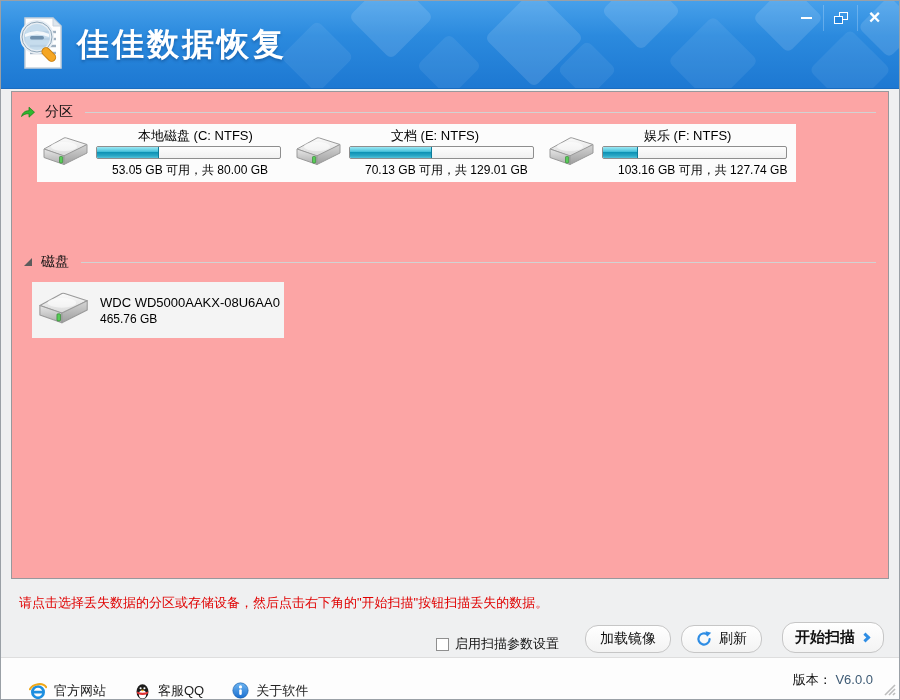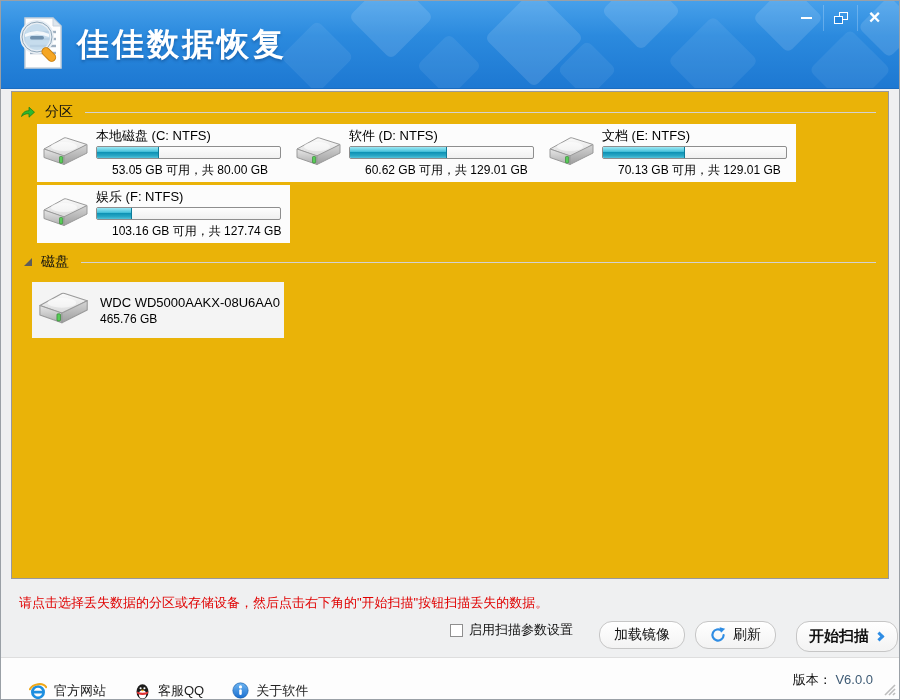--- a/index.html
+++ b/index.html
@@ -25,49 +25,49 @@
     cursor:pointer; border-left:1px solid rgba(190,220,250,0.35); }
   .win-btn:first-child { border-left:none; }
   .glyph-min { width:11px; height:2px; background:#fff; }
   .glyph-restore { position:relative; width:14px; height:12px; }
   .glyph-restore .back { position:absolute; right:0; top:0; width:9px; height:8px; border:1.5px solid #fff; }
   .glyph-restore .front { position:absolute; left:0; bottom:0; width:9px; height:8px; border:1.5px solid #fff; background:#2484dc; }
   .glyph-close { color:#fff; font-size:20px; font-weight:bold; line-height:1; margin-top:-2px; }
 
   
   .panel { position:absolute; left:10px; top:90px; width:878px; height:488px;
-    background:#eab308; border:1px solid #98989c; }
+    background:#fca5a5; border:1px solid #98989c; }
   .sec-head { position:absolute; left:8px; right:10px; height:20px; display:flex; align-items:center; cursor:pointer; }
   .sec-head .label { font-size:14px; color:#111; margin-left:9px; }
   .sec-head .rule { flex:1; border-top:1px solid #d2d2d2; margin-left:12px; margin-right:2px; }
   .sec-partitions { top:10px; }
   .sec-disks { top:160px; }
   .expander { width:0; height:0; border-left:8px solid transparent; border-bottom:8px solid #5c5c5c; margin-left:4px; }
 
   .part-grid { position:absolute; left:25px; top:32px; display:grid;
     grid-template-columns:repeat(3,253px); row-gap:3px; }
   .drive-item { display:flex; align-items:center; height:58px; padding:2px 6px 2px 2px; cursor:pointer; background:#fcfcfc; }
   .drive-item .info { margin-left:5px; }
-  .d-name { font-size:13px; color:#000; line-height:17px; }
+  .d-name { font-size:13px; color:#000; line-height:17px;margin-left:42px; }
   .bar { width:185px; height:13px; border:1px solid #8e8e8e; border-radius:2px;
     background:linear-gradient(#fdfdfd,#f0f0f0); margin:2px 0 3px 0; overflow:hidden; }
   .bar-fill { height:100%;
     background:linear-gradient(180deg,#9de8f4 0%, #4cc4dc 40%, #0f93b5 50%, #2aa8c6 80%, #55c2d8 100%);
     border-right:1px solid #0d7c99; }
   .d-usage { font-size:12px; color:#000;margin-left:16px; }
 
   .disk-item { position:absolute; left:20px; top:190px; width:252px; height:56px;
     display:flex; align-items:center; background:#f4f4f4; cursor:pointer; padding-left:2px; }
   .disk-item .info { margin-left:8px; }
   .disk-model { font-size:13px; color:#000; line-height:18px; }
   .disk-cap { font-size:12px; color:#000; }
 
   
   .hint { position:absolute; left:18px; top:593px; font-size:13px; color:#e00000; }
-  .controls-row { position:absolute; top:620px; right:1px; height:32px; display:flex; align-items:flex-start; }
+  .controls-row { position:absolute; top:620px; right:15px; height:32px; display:flex; align-items:flex-end; }
   .cb-group { display:flex; align-items:center; margin-right:16px; cursor:pointer; }
   .checkbox { width:13px; height:13px; border:1px solid #8f8f8f; background:#fff; }
   .cb-label { font-size:13px; margin-left:6px; color:#111; }
   .btn { height:28px; border:1px solid #c6c6c6; border-radius:13px; margin-left:10px;
     background:linear-gradient(#ffffff,#f3f3f3); display:flex; align-items:center; justify-content:center;
     font-size:14px; color:#111; cursor:pointer; padding:0 14px; }
   .btn-refresh svg { margin-right:7px; }
   .btn-start { height:31px; font-size:15px; font-weight:bold; padding:0 12px;margin-left:20px; }
   .chevron { width:7px; height:7px; border-top:3px solid #2f8de4; border-right:3px solid #2f8de4;
     transform:rotate(45deg); margin-left:7px; margin-right:2px; }
@@ -182,32 +182,20 @@
             <div class="bar-fill" style="width: 34%;"></div>
           </div>
         <div class="d-usage">53.05 GB 可用，共 80.00 GB</div>
       </div>
     </div>
     <div class="drive-item">
       <svg width="52" height="40">
           <use href="#hdd-icon" xlink:href="#hdd-icon"></use>
         </svg>
       <div class="info">
-        <div class="d-name">软件 (D: NTFS)</div>
-        <div class="bar">
-            <div class="bar-fill" style="width: 53%;"></div>
-          </div>
-        <div class="d-usage">60.62 GB 可用，共 129.01 GB</div>
-      </div>
-    </div>
-    <div class="drive-item">
-      <svg width="52" height="40">
-          <use href="#hdd-icon" xlink:href="#hdd-icon"></use>
-        </svg>
-      <div class="info">
         <div class="d-name">文档 (E: NTFS)</div>
         <div class="bar">
             <div class="bar-fill" style="width: 45%;"></div>
           </div>
         <div class="d-usage">70.13 GB 可用，共 129.01 GB</div>
       </div>
     </div>
     <div class="drive-item">
       <svg width="52" height="40">
           <use href="#hdd-icon" xlink:href="#hdd-icon"></use>

